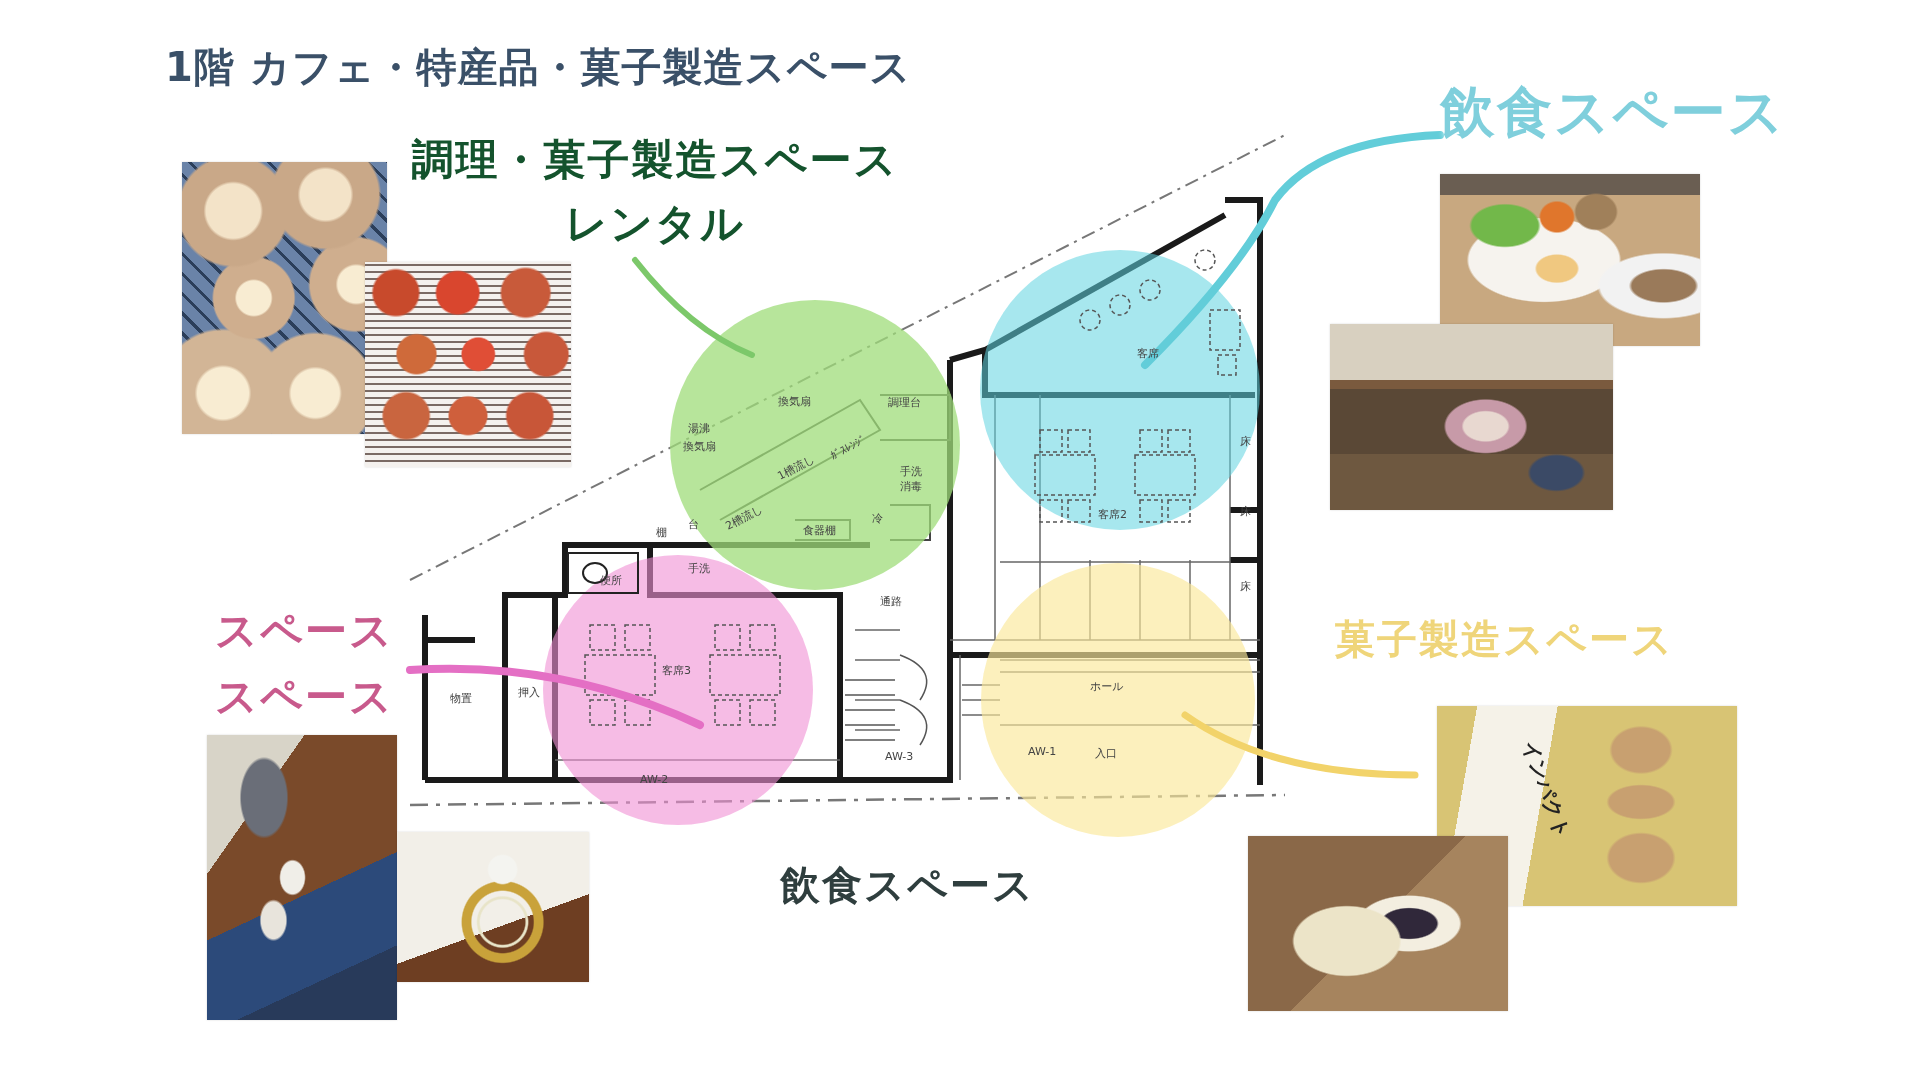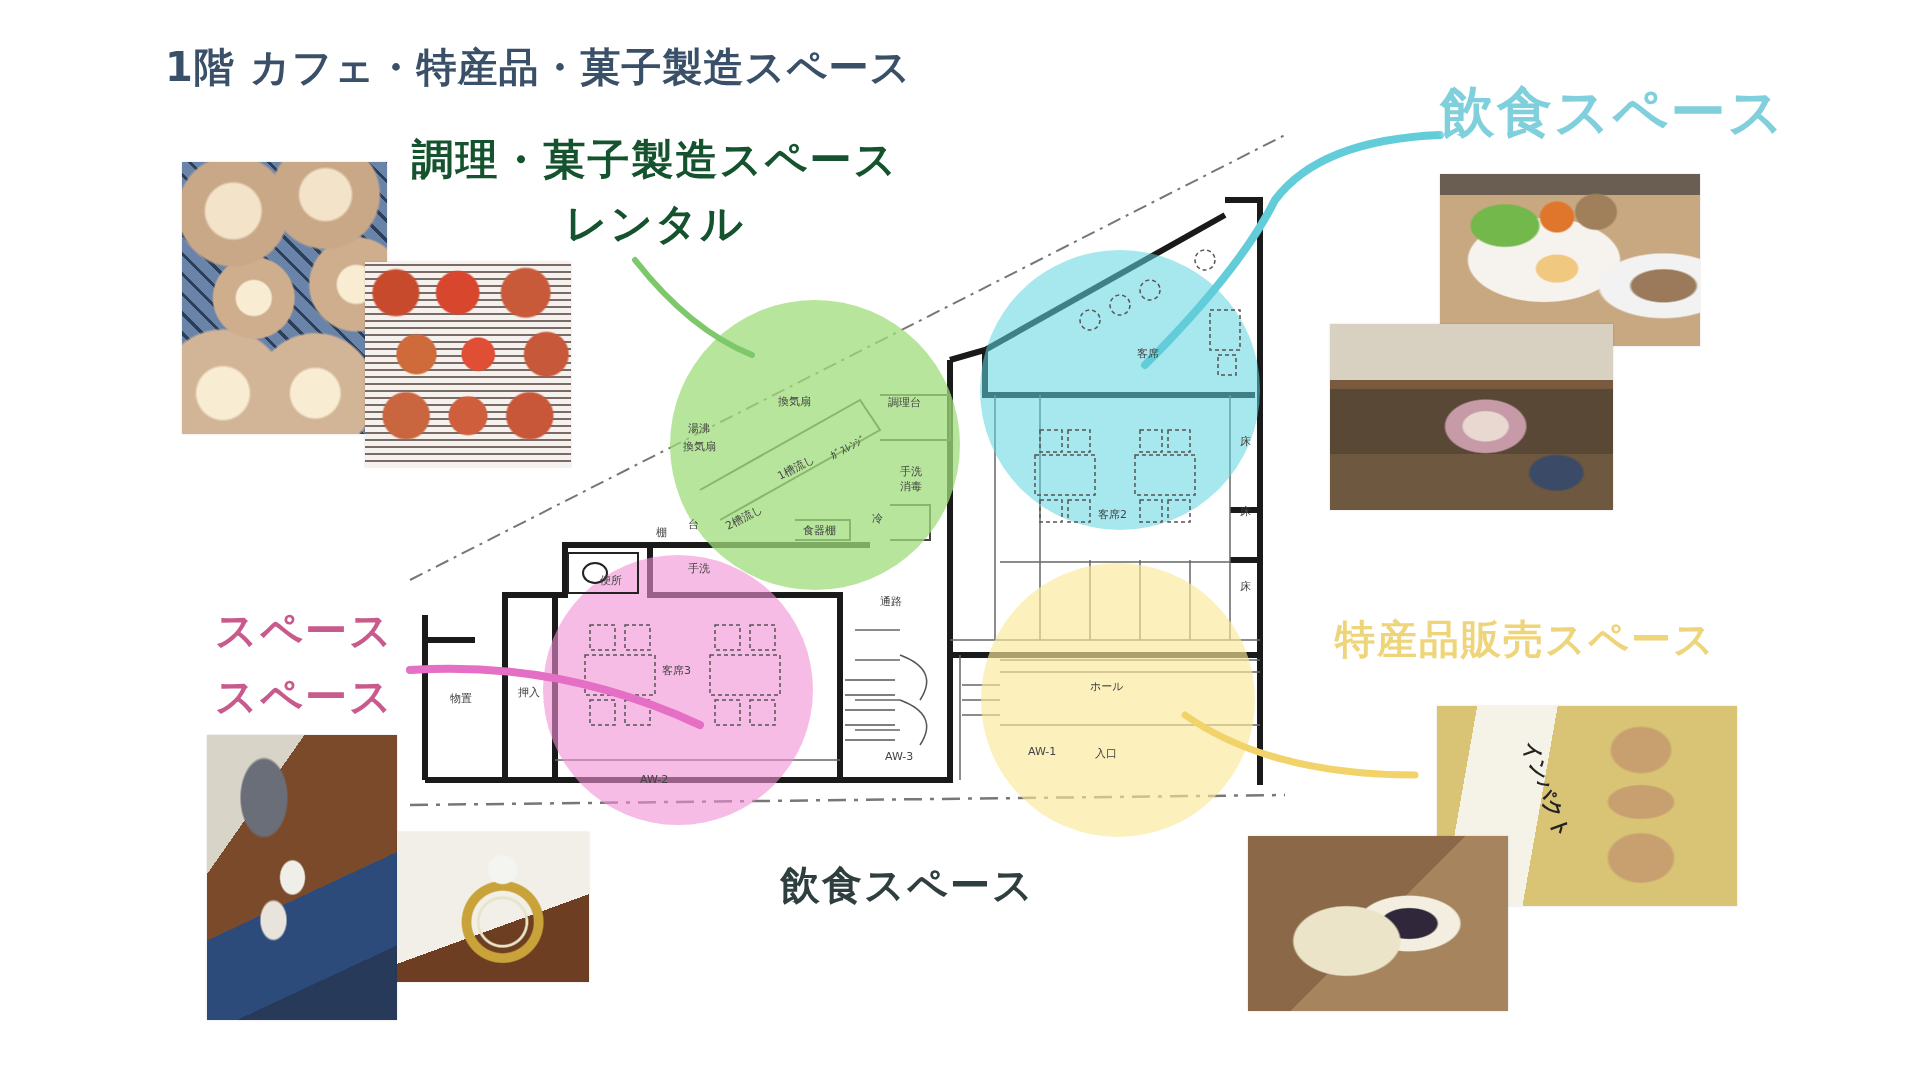--- a/index.html
+++ b/index.html
@@ -169,21 +169,21 @@
 
 <div class="abs label lbl-green">
   <div>調理・菓子製造スペース</div>
   <div>レンタル</div>
 </div>
 <div class="abs label lbl-cyan">飲食スペース</div>
 <div class="abs label lbl-pink">
   <div>スペース</div>
   <div>スペース</div>
 </div>
-<div class="abs label lbl-yellow">特産品販売スペース</div>
+<div class="abs label lbl-yellow">菓子製造スペース</div>
 
 <div class="abs street">飲食スペース</div>
 
 <div class="photo" style="left:182px; top:162px; width:205px; height:272px; background:
   radial-gradient(circle at 25% 18%, #f3e3c8 0 10%, #c9a888 11% 20%, transparent 21%),
   radial-gradient(circle at 70% 12%, #f3e3c8 0 9%, #c9a888 10% 19%, transparent 20%),
   radial-gradient(circle at 35% 50%, #f8ecd2 0 9%, #cfae8e 10% 21%, transparent 22%),
   radial-gradient(circle at 85% 45%, #f8ecd2 0 8%, #cfae8e 9% 20%, transparent 21%),
   radial-gradient(circle at 20% 85%, #f8ecd2 0 9%, #d2b596 10% 22%, transparent 23%),
   radial-gradient(circle at 65% 85%, #f8ecd2 0 9%, #d2b596 10% 22%, transparent 23%),

